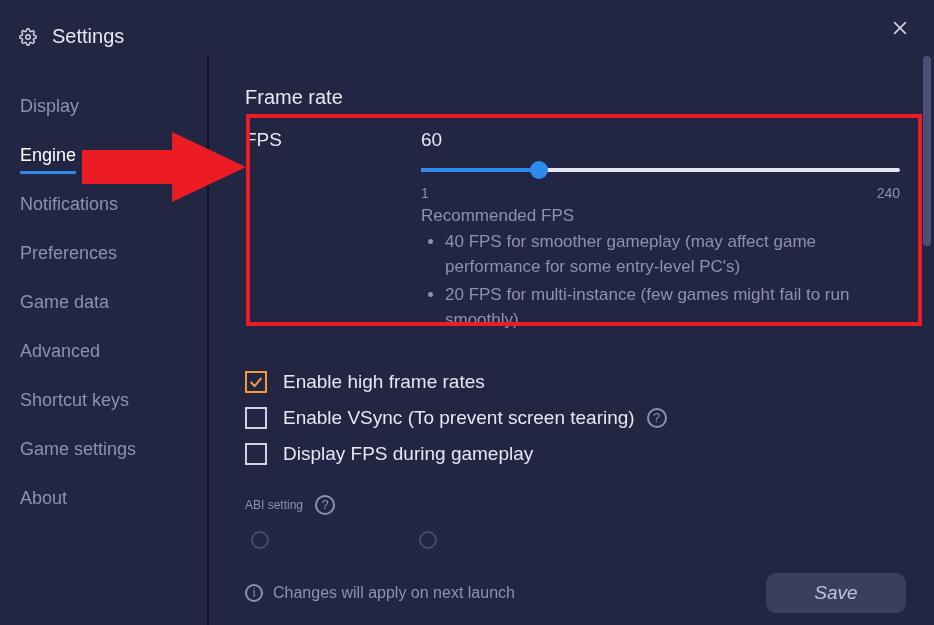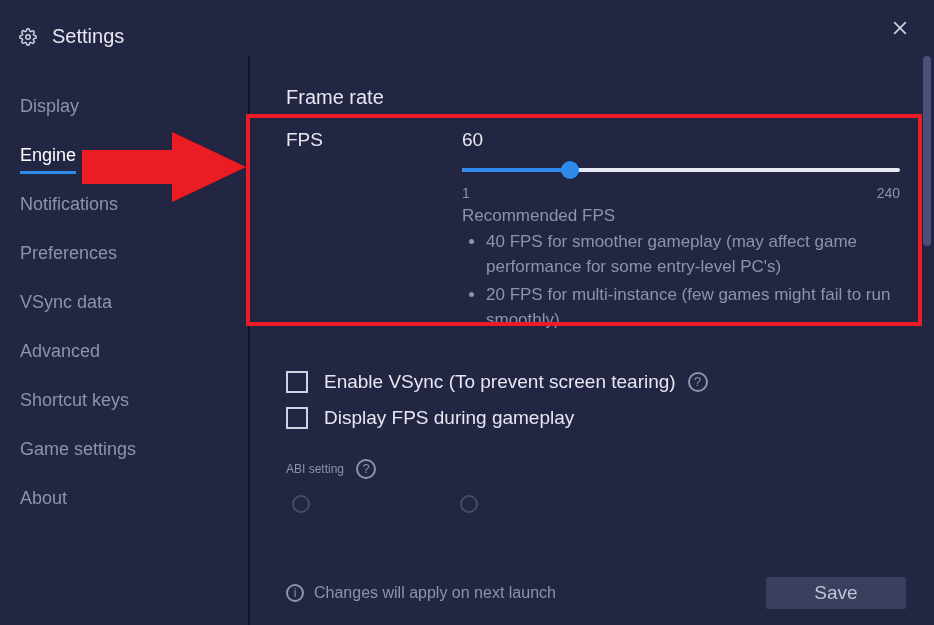--- a/index.html
+++ b/index.html
@@ -41,21 +41,21 @@
     width: 32px; height: 32px; display:flex; align-items:center; justify-content:center;
     cursor:pointer;
   }
   
   .body {
     position: absolute;
     top: 56px; left: 0; right: 0; bottom: 0;
     display: flex;
   }
   .sidebar {
-    width: 250px;
+    width: 209px;
     border-right: 2px solid #121327;
     padding-top: 26px;
   }
   .nav-item {
     padding: 14px 0 14px 20px;
     font-size: 18px;
     color: var(--fg-dim);
     cursor: pointer;
     position: relative;
   }
@@ -143,23 +143,23 @@
     padding: 0 28px 0 36px;
     justify-content: space-between;
   }
   .notice { display:flex; align-items:center; color:var(--fg-dim); font-size:16px; }
   .notice .info {
     width:18px;height:18px;border:2px solid var(--fg-dim); border-radius:50%;
     display:inline-flex;align-items:center;justify-content:center; font-size:12px; margin-right:10px;
     font-style: normal;
   }
   .save-btn {
-    width:140px; height:32px; background:rgba(130,135,170,0.25);
+    width:140px; height:40px; background:rgba(130,135,170,0.25);
     color:#bfc3da; font-size:19px; display:flex; align-items:center; justify-content:center;
-    cursor:pointer; border-radius:2px;
+    cursor:pointer; border-radius:10px;font-style:italic;
   }
   
   .scroll-thumb {
     position:absolute; right:3px; top:56px; width:8px; height:190px;
     background:#4b4f77; border-radius:4px;
   }
 </style>
 </head>
 <body>
 
@@ -179,21 +179,21 @@
   </span>
 </div>
 
 <div class="body">
 
   <div class="sidebar">
     <div class="nav-item">Display</div>
     <div class="nav-item active">Engine</div>
     <div class="nav-item">Notifications</div>
     <div class="nav-item">Preferences</div>
-    <div class="nav-item">VSync data</div>
+    <div class="nav-item">Game data</div>
     <div class="nav-item">Advanced</div>
     <div class="nav-item">Shortcut keys</div>
     <div class="nav-item">Game settings</div>
     <div class="nav-item">About</div>
   </div>
 
   <div class="main">
     <div class="section-title">Frame rate</div>
 
     <div class="fps-row">
@@ -214,20 +214,28 @@
           <ul>
             <li>40 FPS for smoother gameplay (may affect game performance for some entry-level PC's)</li>
             <li>20 FPS for multi-instance (few games might fail to run smoothly)</li>
           </ul>
         </div>
       </div>
     </div>
 
     <div class="checks">
       <div class="check-row">
+        <span class="cbox checked">
+          <svg viewBox="0 0 24 24" width="16" height="16" stroke="#f49b36" stroke-width="3" fill="none">
+              <polyline points="4 12 10 18 20 6"></polyline>
+            </svg>
+        </span>
+        <span class="check-label">Enable high frame rates</span>
+      </div>
+      <div class="check-row">
         <span class="cbox">
           
         </span>
         <span class="check-label">
           <span>Enable VSync (To prevent screen tearing)</span>
           <span class="help">?</span>
         </span>
       </div>
       <div class="check-row">
         <span class="cbox">

